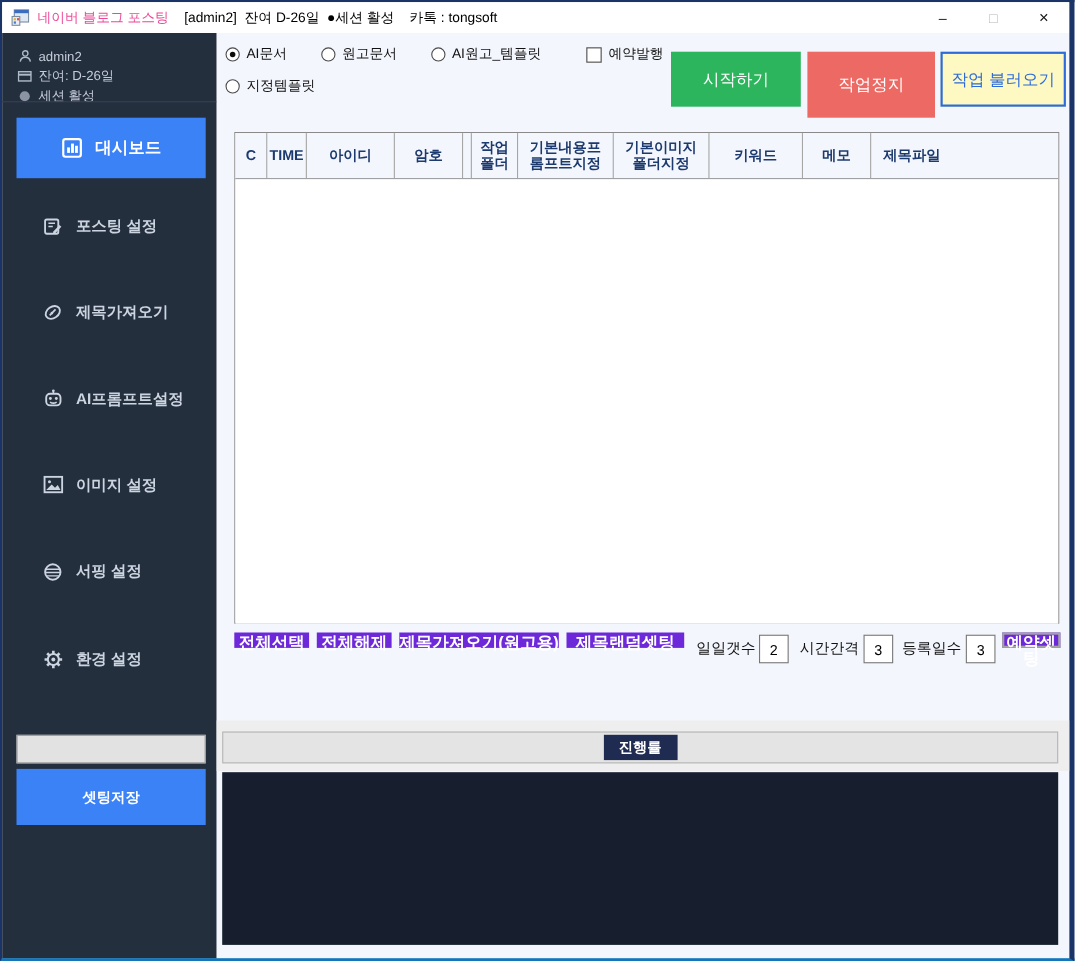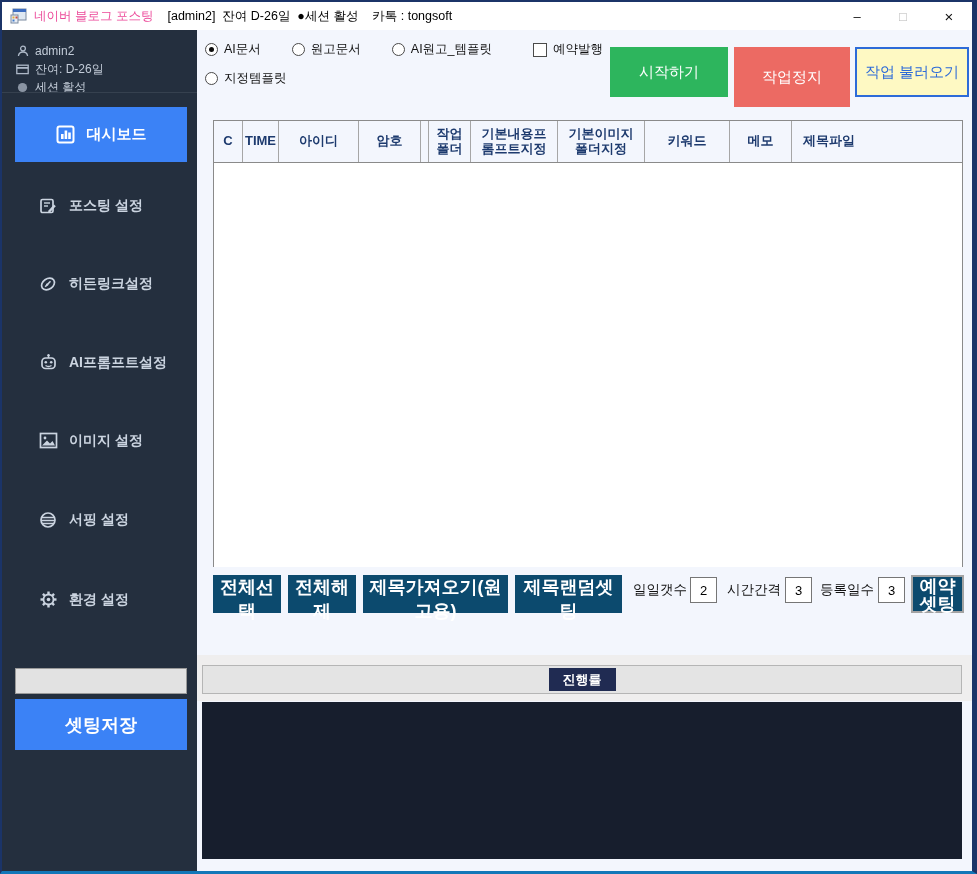--- a/index.html
+++ b/index.html
@@ -39,21 +39,21 @@
   .mi2 { top:148px; }
   .mi3 { top:226px; }
   .mi4 { top:305px; }
   .mi5 { top:383px; }
   .mi6 { top:462px; }
   .mi7 { top:542px; }
 
   .sb-input { position:absolute; left:13px; top:638px; width:172px; height:26px;
         background:#e2e2e2; border:1px solid #9a9a9a; }
   .sb-save { position:absolute; left:13px; top:669px; width:172px; height:51px;
-        background:#3b82f6; color:#fff; border:none; font-size:18px; font-weight:700;
+        background:#3b82f6; color:#fff; border:none; font-size:13px; font-weight:700;
         font-family:inherit; cursor:pointer; }
 
   
   .main { position:relative; width:775px; height:841px; background:#f3f6fd; }
 
   .opt-row { position:absolute; display:flex; align-items:center; font-size:12.5px; color:#111; }
   .opt-row1 { left:8px; top:11px; gap:31px; }
   .opt-row2 { left:8px; top:40px; }
   .opt { display:inline-flex; align-items:center; gap:6px; cursor:default; }
   .radio { width:13px; height:13px; border:1px solid #4a4a4a; border-radius:50%; background:#fff;
@@ -76,22 +76,22 @@
   .th { flex:none; display:flex; align-items:center; justify-content:center; text-align:center;
         font-size:13px; font-weight:700; color:#1d3a6e; border-left:1px solid #a6a6a6;
         white-space:pre-line; line-height:1.15; overflow:hidden; }
   .th:first-child { border-left:none; }
   .c0{width:28px}.c1{width:36px}.c2{width:80px}.c3{width:62px}.c4{width:97px}.c5{width:8px}
   .c6{width:42px}.c7{width:87px}.c8{width:87px}.c9{width:85px}.c10{width:62px}.c11{width:75px}
   .tbody { height:404px; background:#fff; }
 
   
   .toolbar { position:absolute; left:0; top:545px; width:775px; height:30px; }
-  .tb { position:absolute; top:0; height:38px; background:#0c4a6e; color:#fff; border:none;
-        font-family:inherit; font-size:18px; font-weight:700; cursor:pointer; }
+  .tb { position:absolute; top:0; height:14px; background:#6d28d9; color:#fff; border:none;
+        font-family:inherit; font-size:15px; font-weight:700; cursor:pointer; }
   .tb1 { left:16px;  width:68px; }
   .tb2 { left:91px;  width:68px; }
   .tb3 { left:166px; width:145px; }
   .tb4 { left:318px; width:107px; }
   .tlabel { position:absolute; top:0; height:30px; line-height:30px; font-size:13.5px; color:#111; }
   .tl1 { left:436px; } .tl2 { left:530px; } .tl3 { left:623px; }
   .tinput { position:absolute; top:2px; width:27px; height:26px; border:1px solid #767676;
         text-align:center; font-size:13px; font-family:inherit; background:#fff; }
   .ti1 { left:493px; } .ti2 { left:588px; } .ti3 { left:681px; }
   .tb5 { left:714px; width:53px; border:2px solid #a3a3a3; line-height:1; }
@@ -189,21 +189,21 @@
       </div>
 
       <div class="mi mi3">
         <span class="ic">
           <svg width="18" height="18" viewBox="0 0 18 18">
               <ellipse cx="9" cy="9" rx="7" ry="5.2" transform="rotate(-35 9 9)" fill="none" stroke="#cbd4e0" stroke-width="1.7"></ellipse>
               <path d="M6.2 11.8 L11.5 6.3" stroke="#cbd4e0" stroke-width="1.6"></path>
               <circle cx="8.2" cy="9.6" r="1.2" fill="#cbd4e0"></circle>
             </svg>
         </span>
-        <span class="lbl">히든링크설정</span>
+        <span class="lbl">제목가져오기</span>
       </div>
 
       <div class="mi mi4">
         <span class="ic">
           <svg width="19" height="19" viewBox="0 0 19 19">
               <rect x="3" y="5" width="13" height="10.5" rx="3.5" fill="none" stroke="#cbd4e0" stroke-width="1.7"></rect>
               <line x1="9.5" y1="2" x2="9.5" y2="5" stroke="#cbd4e0" stroke-width="1.5"></line>
               <circle cx="9.5" cy="2.2" r="1.2" fill="#cbd4e0"></circle>
               <circle cx="6.8" cy="9.3" r="1.3" fill="#cbd4e0"></circle>
               <circle cx="12.2" cy="9.3" r="1.3" fill="#cbd4e0"></circle>

